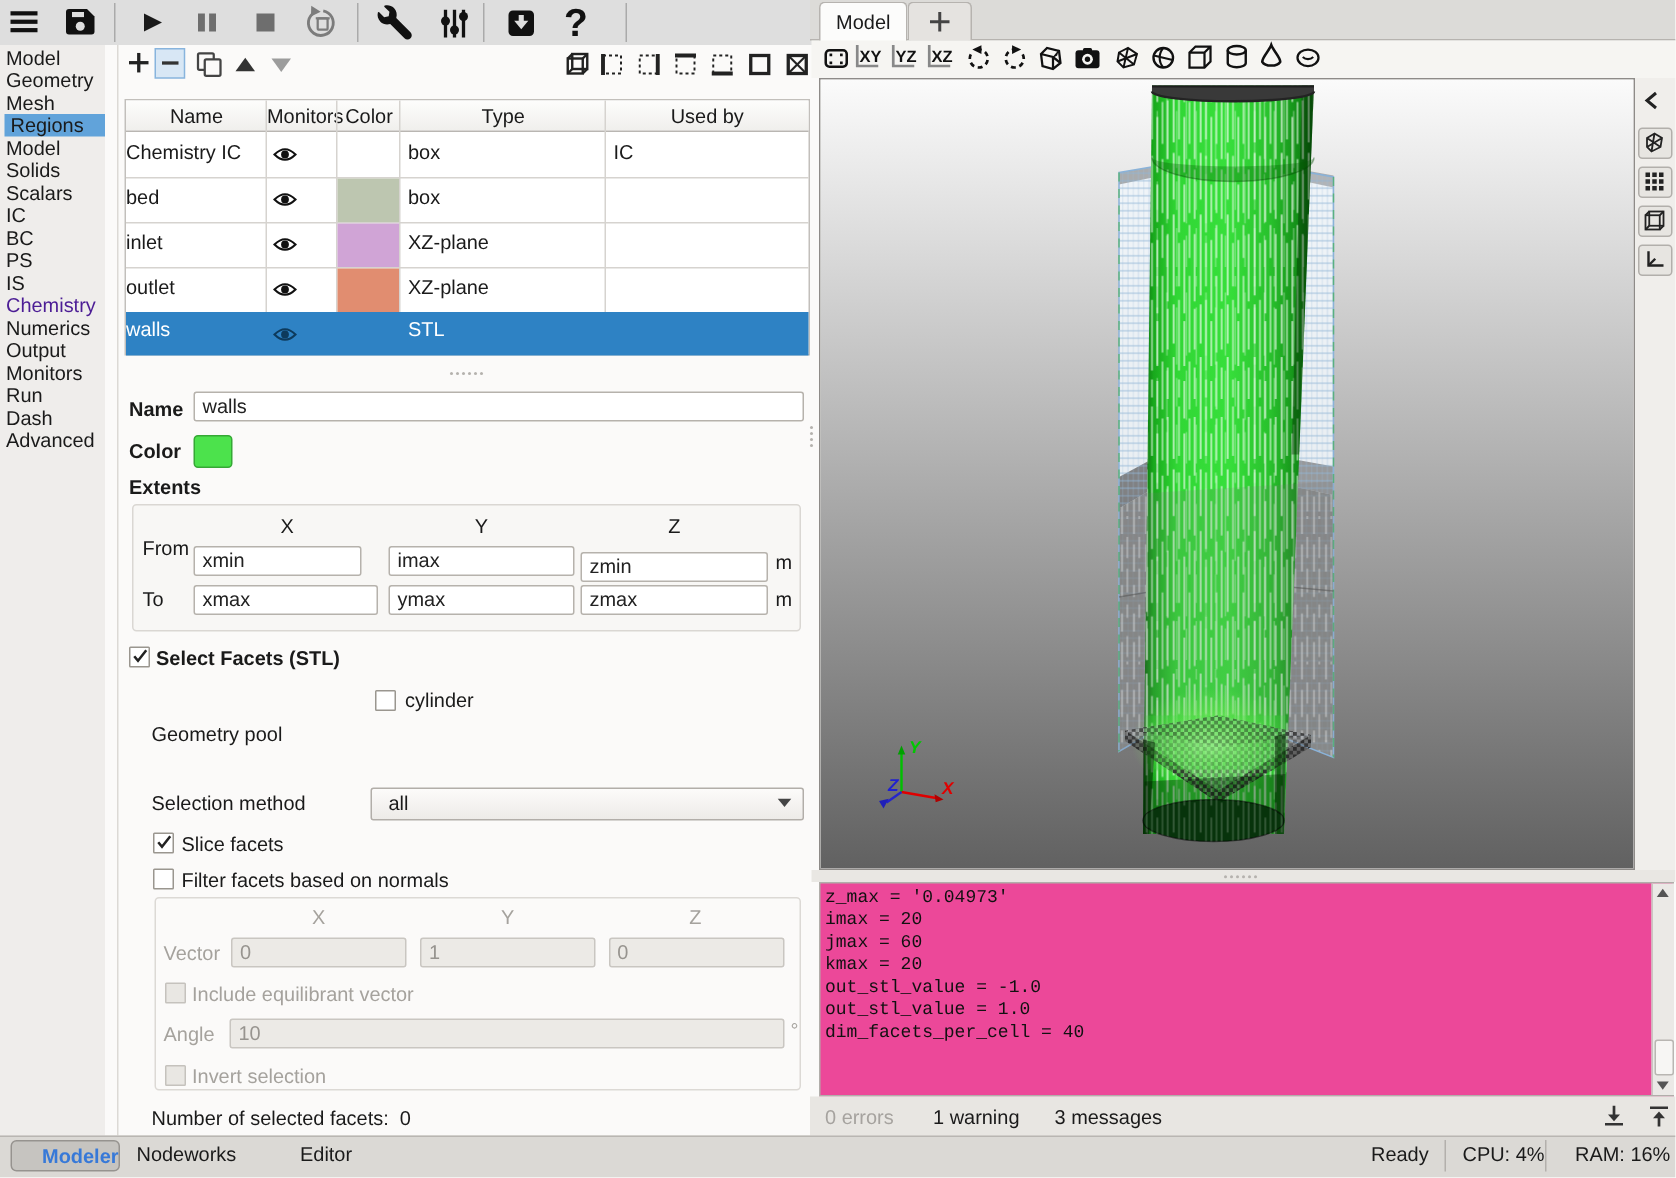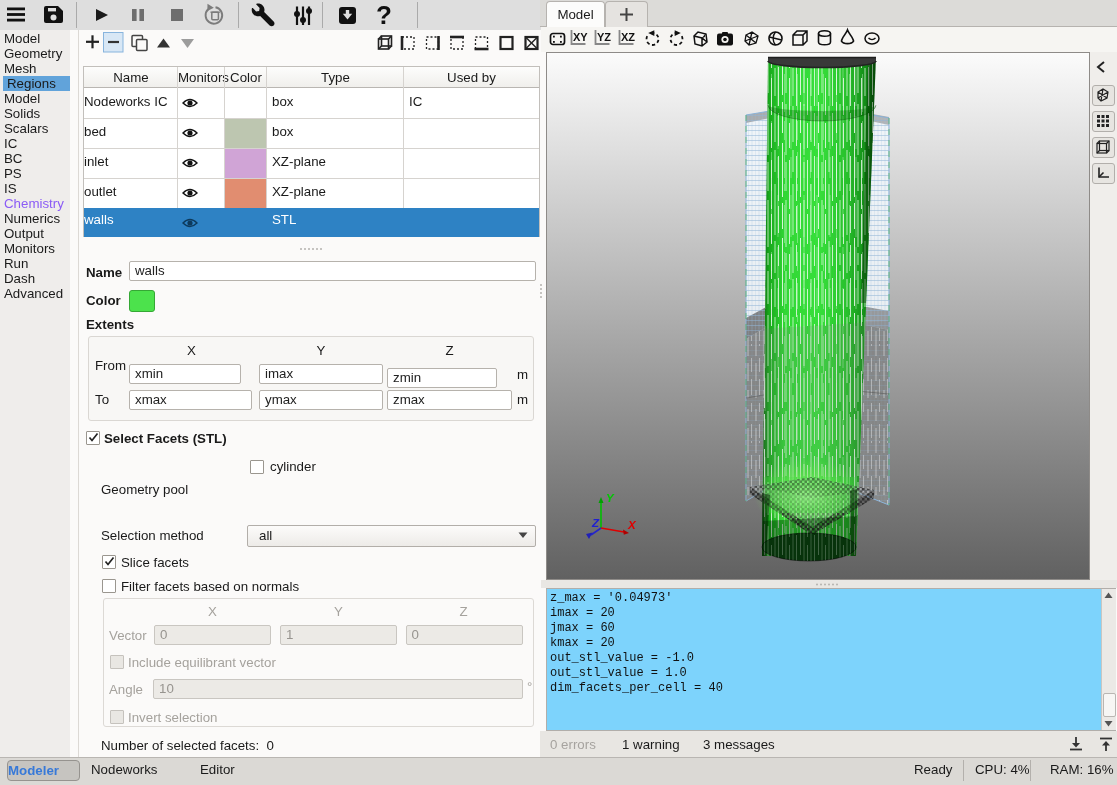--- a/index.html
+++ b/index.html
@@ -74,21 +74,21 @@
  <div class="nav">Geometry</div>
  <div class="nav">Mesh</div>
  <div class="nav" style="background:#61a3da;margin-left:3px">Regions</div>
  <div class="nav">Model</div>
  <div class="nav">Solids</div>
  <div class="nav">Scalars</div>
  <div class="nav">IC</div>
  <div class="nav">BC</div>
  <div class="nav">PS</div>
  <div class="nav">IS</div>
- <div class="nav" style="color:#8b5cf6">Chemistry</div>
+ <div class="nav" style="color:#4c1d95">Chemistry</div>
  <div class="nav">Numerics</div>
  <div class="nav">Output</div>
  <div class="nav">Monitors</div>
  <div class="nav">Run</div>
  <div class="nav">Dash</div>
  <div class="nav">Advanced</div>
 </div>
 <div class="a" style="left:78px;top:30px;width:1px;height:727px;background:#dcd9d5"></div>
 
 <svg class="a" style="left:80px;top:30px" width="120" height="26" viewBox="0 0 120 26">
@@ -144,21 +144,21 @@
  <div class="a" style="left:319px;top:0;width:1px;height:150px;background:#d6d3cf"></div>
 
  <div class="a" style="left:0;top:51px;width:455px;height:1px;background:#d6d3cf"></div>
  <div class="a" style="left:0;top:81px;width:455px;height:1px;background:#d6d3cf"></div>
  <div class="a" style="left:0;top:111px;width:455px;height:1px;background:#d6d3cf"></div>
 
  <div class="a" style="left:141px;top:52px;width:41px;height:29px;background:#bdc6b0"></div>
  <div class="a" style="left:141px;top:82px;width:41px;height:29px;background:#d0a4d6"></div>
  <div class="a" style="left:141px;top:112px;width:41px;height:29px;background:#e18d70"></div>
 
- <div class="a" style="left:0px;top:27px">Nodeworks IC</div>
+ <div class="a" style="left:0px;top:27px">Chemistry IC</div>
  <div class="a" style="left:188px;top:27px">box</div>
  <div class="a" style="left:325px;top:27px">IC</div>
  <div class="a" style="left:0px;top:57px">bed</div>
  <div class="a" style="left:188px;top:57px">box</div>
  <div class="a" style="left:0px;top:87px">inlet</div>
  <div class="a" style="left:188px;top:87px">XZ-plane</div>
  <div class="a" style="left:0px;top:117px">outlet</div>
  <div class="a" style="left:188px;top:117px">XZ-plane</div>
 
  <div class="a" style="left:0;top:141px;width:455px;height:29px;background:#2e82c4;color:#fff">
@@ -204,21 +204,21 @@
 <div class="lbl b" style="left:86px;top:292.5px">Color</div>
 <div class="a" style="left:129px;top:289.5px;width:26px;height:22px;background:#4ce24c;border:1px solid #35a835;border-radius:3px"></div>
 <div class="lbl b" style="left:86px;top:317px">Extents</div>
 <div class="a" style="left:88px;top:336px;width:446px;height:85px;background:#f8f7f5;border:1px solid #dad7d3;border-radius:3px"></div>
 <div class="lbl" style="left:129px;top:343px;width:125px;text-align:center">X</div>
 <div class="lbl" style="left:259px;top:343px;width:124px;text-align:center">Y</div>
 <div class="lbl" style="left:387px;top:343px;width:125px;text-align:center">Z</div>
 <div class="lbl" style="left:95px;top:358px">From</div>
 <div class="inp" style="left:129px;top:364px;width:112px">xmin</div>
 <div class="inp" style="left:259px;top:364px;width:124px">imax</div>
-<div class="inp" style="left:387px;top:368px;width:110px">zmin</div>
+<div class="inp" style="left:387px;top:368px;width:125px">zmin</div>
 <div class="lbl" style="left:517px;top:366.5px">m</div>
 <div class="lbl" style="left:95px;top:392px">To</div>
 <div class="inp" style="left:129px;top:389.5px;width:123px">xmax</div>
 <div class="inp" style="left:259px;top:389.5px;width:124px">ymax</div>
 <div class="inp" style="left:387px;top:389.5px;width:125px">zmax</div>
 <div class="lbl" style="left:517px;top:392px">m</div>
 <div class="cb" style="left:86px;top:431px"></div>
 <svg class="a" style="left:87px;top:431px" width="13" height="13" viewBox="0 0 13 13">
     <path d="M2.5 6.5 L5 9.5 L10.5 2.5" fill="none" stroke="#222" stroke-width="1.7"></path>
   </svg>
@@ -387,21 +387,21 @@
     <g fill="#b5b2ae">
       <circle cx="2" cy="2.5" r="1"></circle>
       <circle cx="6" cy="2.5" r="1"></circle>
       <circle cx="10" cy="2.5" r="1"></circle>
       <circle cx="14" cy="2.5" r="1"></circle>
       <circle cx="18" cy="2.5" r="1"></circle>
       <circle cx="22" cy="2.5" r="1"></circle>
     </g>
   </svg>
 
-<div class="a" style="left:546px;top:588px;width:570px;height:143px;background:#7dd3fc;border:1px solid #b1aeaa">
+<div class="a" style="left:546px;top:588px;width:570px;height:143px;background:#ec4899;border:1px solid #b1aeaa">
  <pre style="position:absolute;left:3px;top:2px;font-family:'Liberation Mono',monospace;font-size:12px;line-height:15px;color:#111">z_max = '0.04973'
 imax = 20
 jmax = 60
 kmax = 20
 out_stl_value = -1.0
 out_stl_value = 1.0
 dim_facets_per_cell = 40</pre>
  <div class="a" style="left:554px;top:0;width:15px;height:141px;background:#ebe9e6;border-left:1px solid #c9c6c2"></div>
  <svg class="a" style="left:557px;top:3px" width="9" height="7" viewBox="0 0 9 7">
       <path d="M0.5 6 L8.5 6 L4.5 0.5 z" fill="#555"></path>
@@ -425,21 +425,21 @@
   </svg>
 <svg class="a" style="left:1098px;top:737px" width="16" height="15" viewBox="0 0 16 15">
     <g stroke="#333" stroke-width="1.8">
       <line x1="8" y1="6" x2="8" y2="14"></line>
       <line x1="2" y1="1.5" x2="14" y2="1.5"></line>
     </g>
     <path d="M4 8.5 L12 8.5 L8 4 z" fill="#333"></path>
   </svg>
 
 <div class="a" style="left:0;top:757px;width:1117px;height:28px;background:#dbd9d5;border-top:1px solid #b9b6b2"></div>
-<div class="a" style="left:7px;top:760px;width:73px;height:21px;background:#c6c4c0;border:1px solid #96938f;border-radius:4px;text-align:left;line-height:19px;color:#3779d8;font-weight:bold">Modeler</div>
+<div class="a" style="left:7px;top:760px;width:73px;height:21px;background:#c6c4c0;border:1px solid #96938f;border-radius:4px;text-align:right;line-height:19px;color:#3779d8;font-weight:bold">Modeler</div>
 <div class="lbl" style="left:91px;top:762px">Nodeworks</div>
 <div class="lbl" style="left:200px;top:762px">Editor</div>
 <div class="lbl" style="left:914px;top:762px">Ready</div>
 <div class="a" style="left:963px;top:760px;width:1px;height:21px;background:#b3b0ac"></div>
 <div class="lbl" style="left:975px;top:762px">CPU: 4%</div>
 <div class="a" style="left:1030px;top:760px;width:1px;height:21px;background:#b3b0ac"></div>
 <div class="lbl" style="left:1050px;top:762px">RAM: 16%</div>
 
 <div class="a" style="left:546px;top:52px;width:544px;height:528px;border:1px solid #8e8b88">
 <svg width="542" height="526" viewBox="0 0 542 526">

